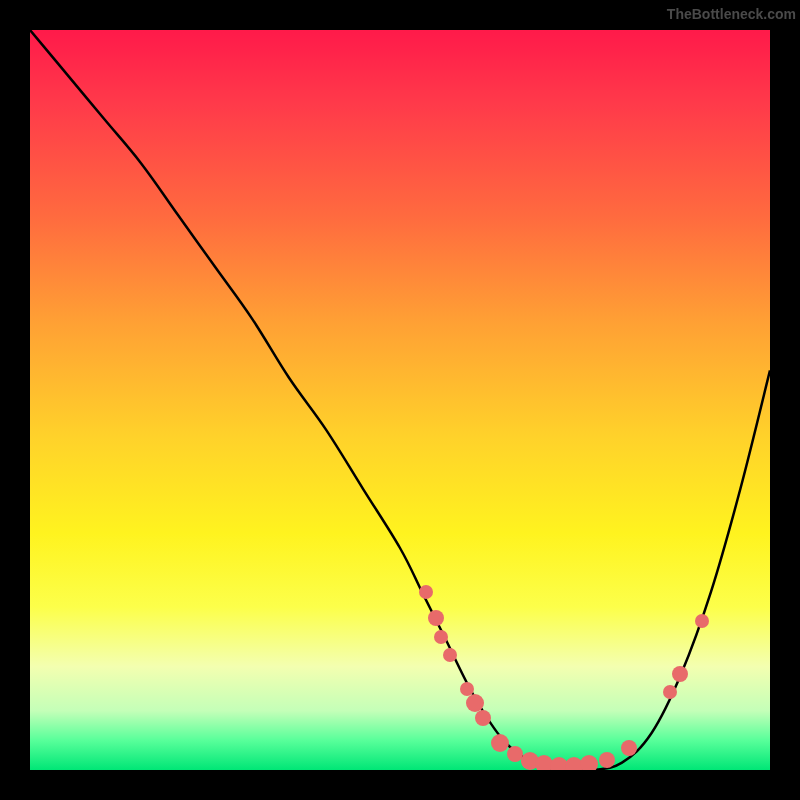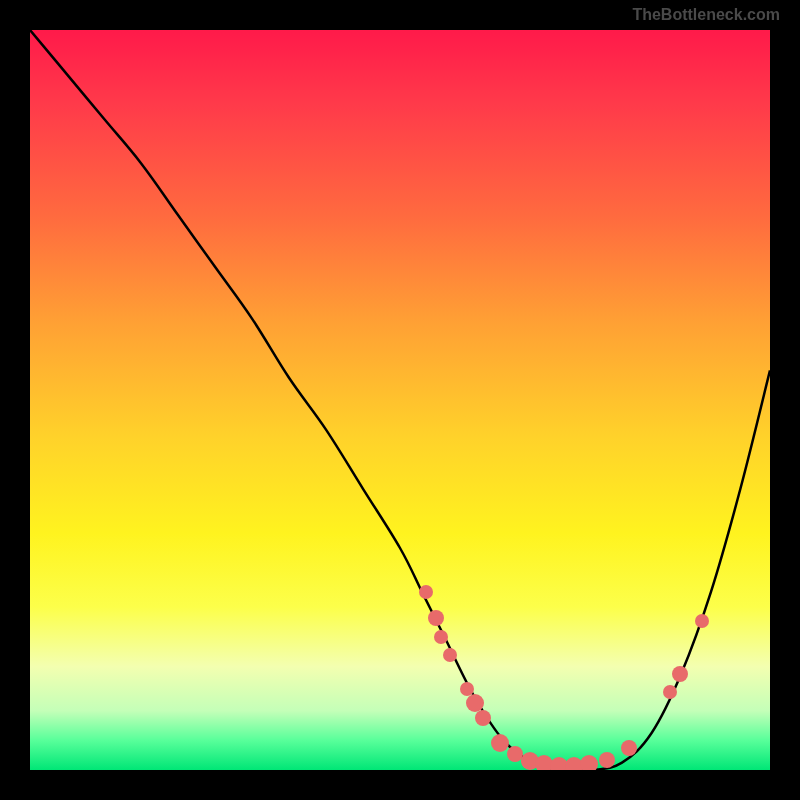--- a/index.html
+++ b/index.html
@@ -7,23 +7,23 @@
     width: 800px;
     height: 800px;
     background: #000;
     position: relative;
     overflow: hidden;
     font-family: Arial, Helvetica, sans-serif;
   }
   .watermark {
     position: absolute;
     top: 6px;
-    right: 20px;
+    right: 4px;
     color: #4a4a4a;
-    font-size: 16px;
+    font-size: 14px;
     font-weight: bold;
     z-index: 10;
   }
   .plot-area {
     position: absolute;
     left: 30px;
     top: 30px;
     width: 740px;
     height: 740px;
     overflow: hidden;

